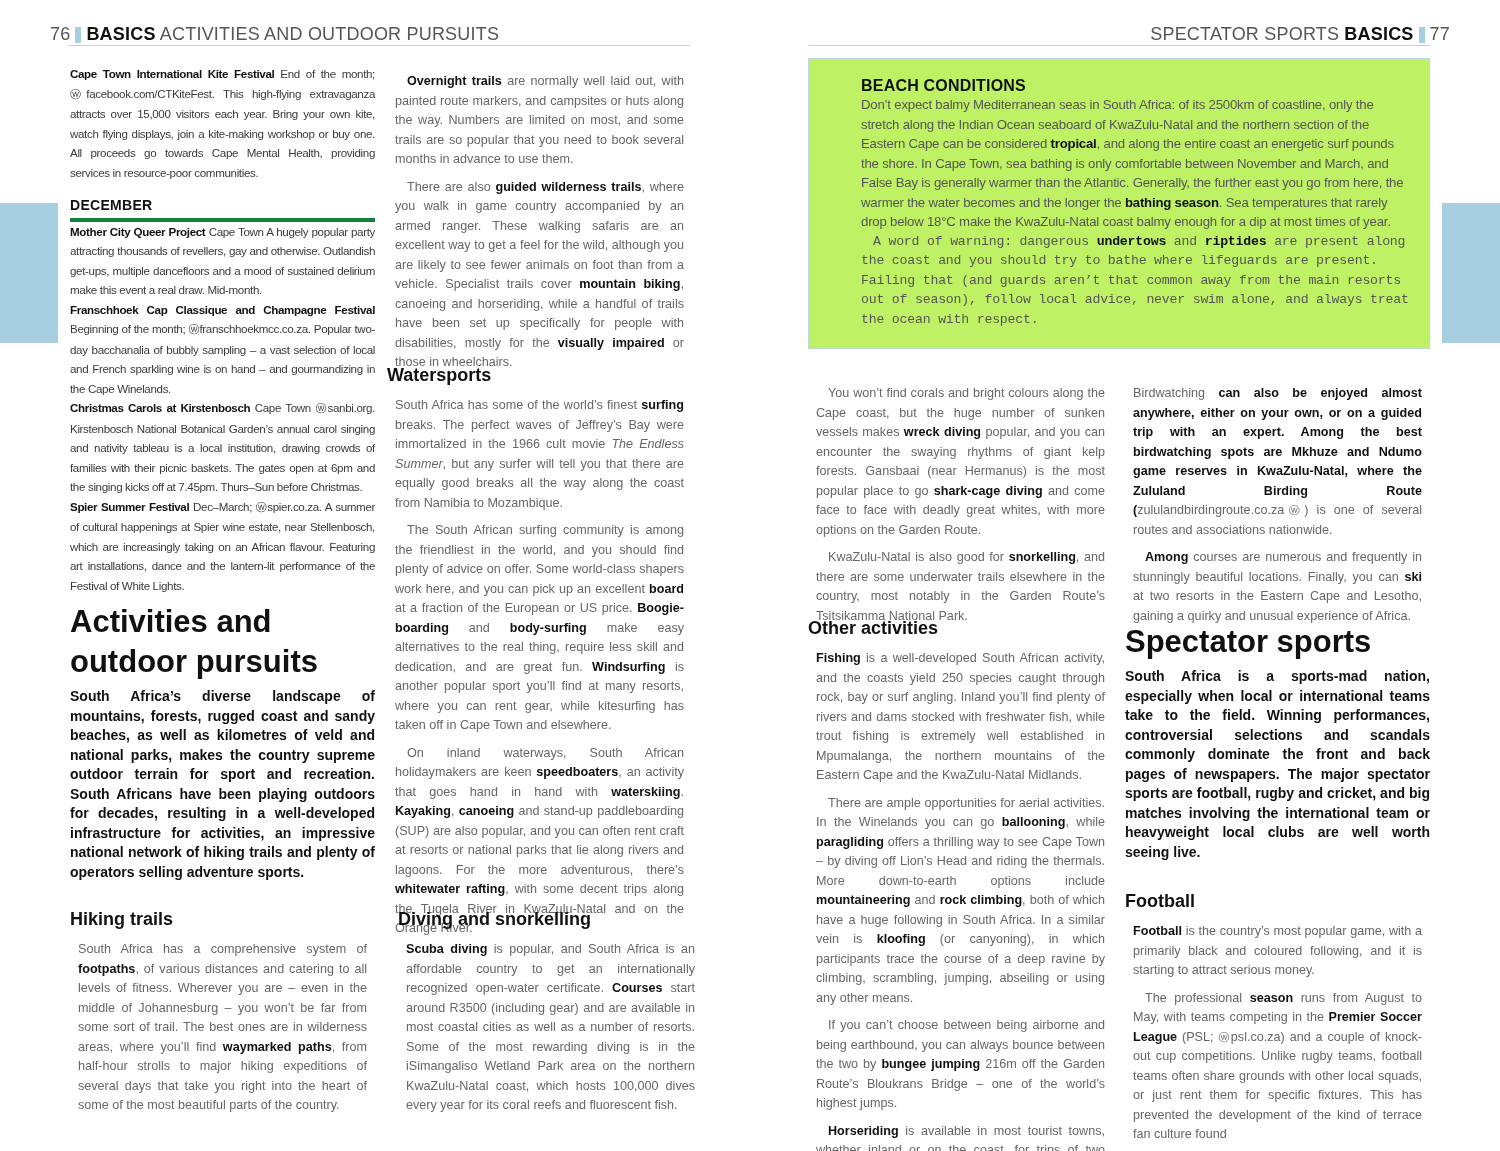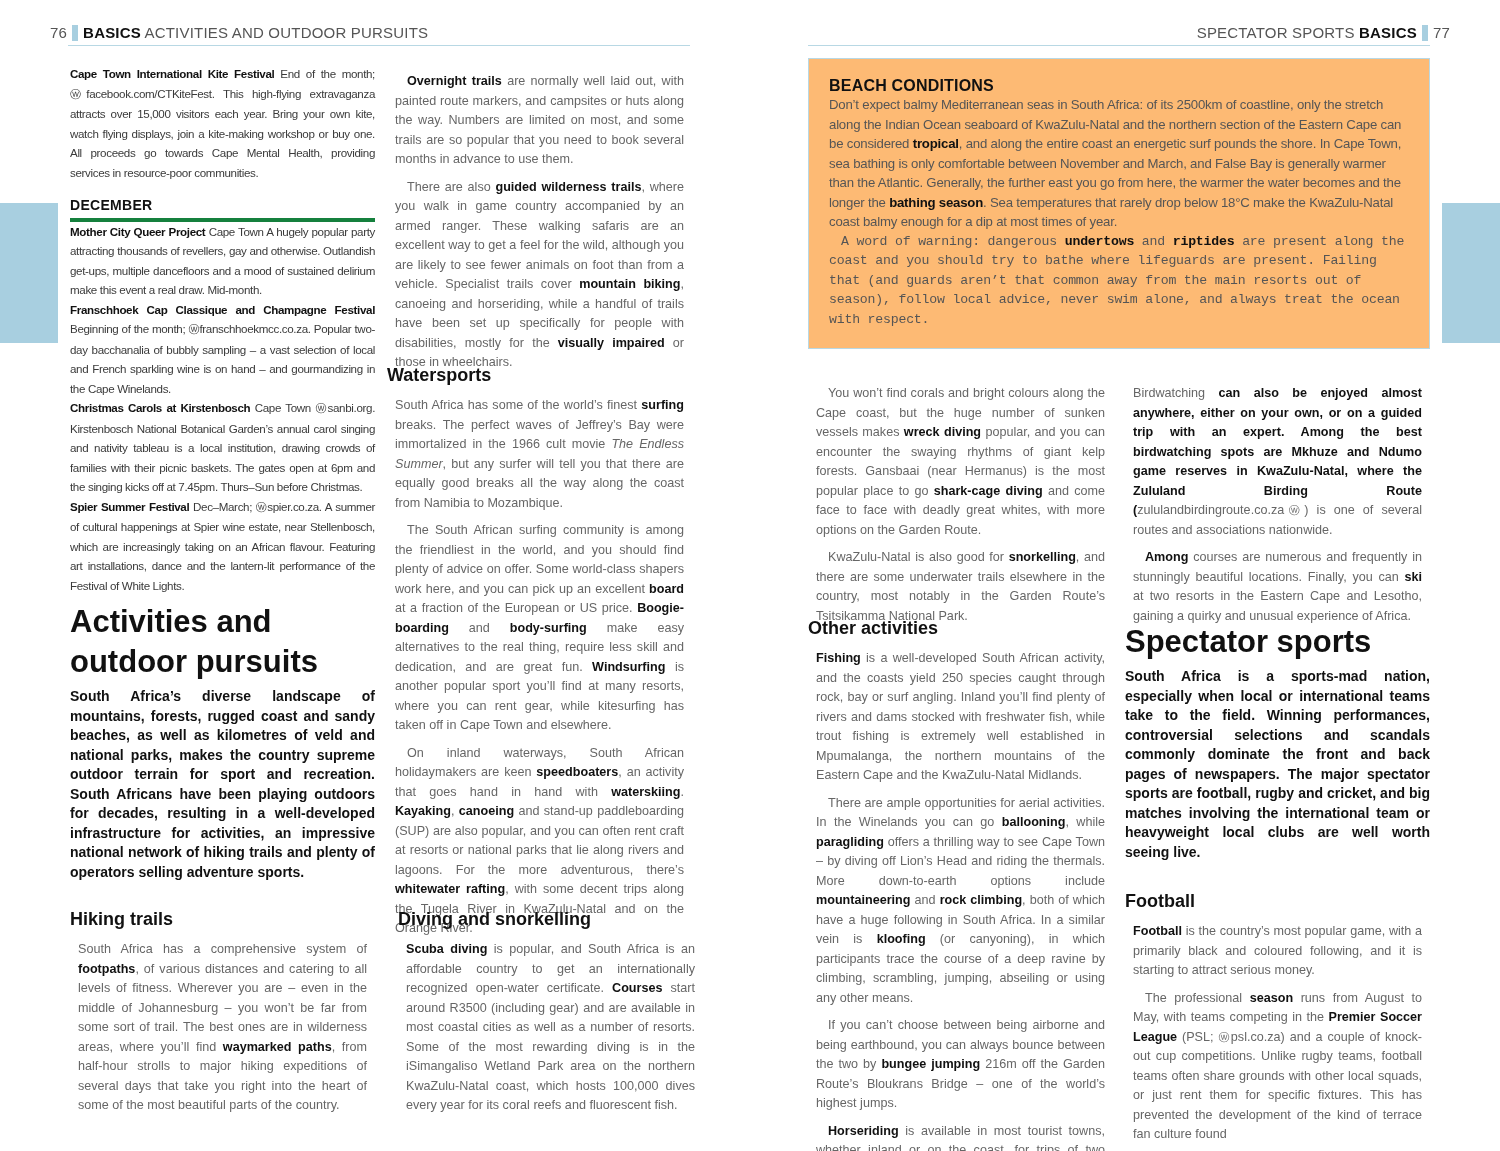--- a/index.html
+++ b/index.html
@@ -1,36 +1,36 @@
 <!DOCTYPE html>
 <html><head>
 <meta charset="utf-8">
 <style>
   html, body { margin:0; padding:0; }
   body { width:1500px; height:1151px; background:#ffffff; position:relative; overflow:hidden;
          font-family:"Liberation Sans", sans-serif; color:#555; }
   .abs { position:absolute; }
   .tab { position:absolute; background:#a8cfe0; }
-  .hdr { position:absolute; top:24px; font-size:15px; color:#555; letter-spacing:0.2px; white-space:nowrap; }
+  .hdr { position:absolute; top:24px; font-size:18px; color:#555; letter-spacing:0.2px; white-space:nowrap; }
   .hdr b { color:#111; font-weight:bold; }
   .hdr .bar { display:inline-block; width:6px; height:16px; background:#a8cfe0; vertical-align:-3px; margin:0 5px; }
   .rule { position:absolute; height:1px; background:#b8d8e4; }
   .col { position:absolute; text-align:justify; }
   .cond { font-family:"Liberation Sans", sans-serif; font-size:11.6px; line-height:19.5px; color:#3a3a3a; letter-spacing:-0.35px; }
   .cond b { color:#111; }
   .body { font-size:12.6px; line-height:19.5px; color:#666; }
   .body b { color:#111; font-weight:bold; }
   .body i { font-style:italic; }
   .body p { margin:8px; }
   .body p.ind { text-indent:12px; }
   h2.big { font-size:31px; line-height:40px; margin:0; color:#111; font-weight:bold; }
   h3.sub { font-size:18px; line-height:22px; margin:0; color:#111; font-weight:bold; }
   .intro { font-size:14px; line-height:19.5px; color:#111; font-weight:bold; text-align:justify; }
   .month { font-size:14px; font-weight:bold; color:#111; letter-spacing:0.3px; border-bottom:4px solid #15803d; padding-bottom:2px; }
-  .box { position:absolute; left:808px; top:58px; width:622px; height:291px; border:1.5px solid #b8d8e4; background:#fdba74; box-sizing:border-box; }
+  .box { position:absolute; left:808px; top:58px; width:622px; height:291px; border:1.5px solid #b8d8e4; background:#bef264; box-sizing:border-box;padding-left:32px; }
   .box h4 { margin:0; font-size:16px; color:#111; font-weight:bold; letter-spacing:0.2px; }
   .box .txt { font-size:13.2px; line-height:19.5px; color:#555; letter-spacing:-0.2px; }
   .box .txt b { color:#111; }
   .box p { margin:0; }
   .box p.ind { text-indent:12px;font-family:Liberation Mono, monospace; }
   .w { font-size:11px; }
 </style>
 </head>
 <body>
 

